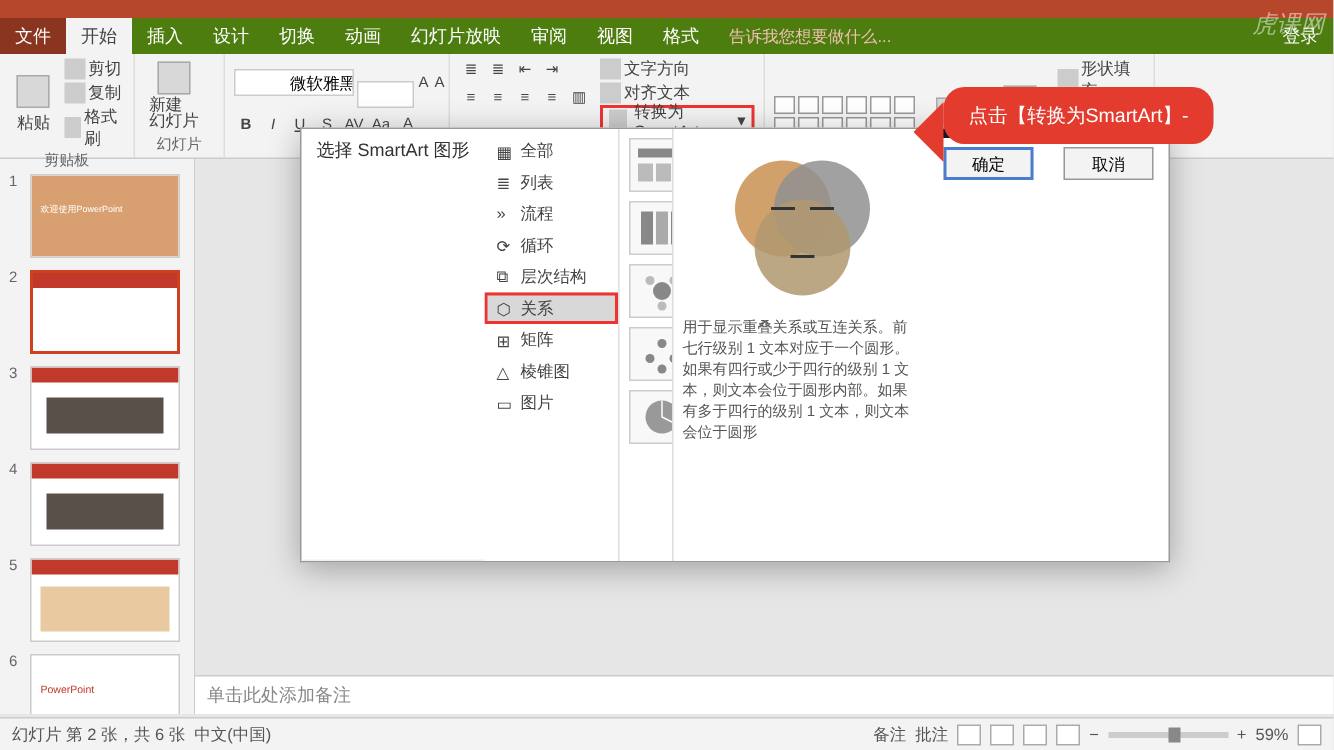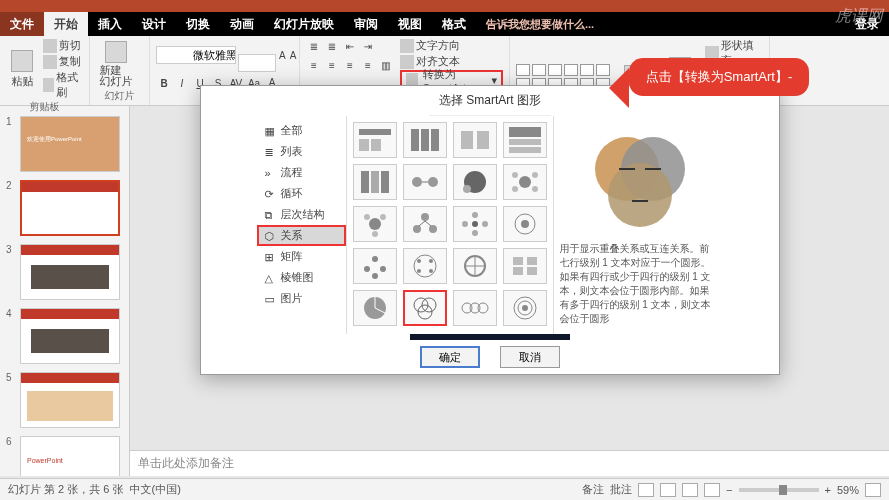--- a/index.html
+++ b/index.html
@@ -2,21 +2,21 @@
 <html><head>
 <meta charset="utf-8">
 <style>
 * { margin: 0; padding: 0; box-sizing: border-box; font-family: "Microsoft YaHei", "Segoe UI", sans-serif; }
 body { width: 889px; height: 500px; background: #e6e6e6; overflow: hidden; position: relative; font-size: 12px; }
 
 
 .titlebar { height: 12px; background: #b7472a; }
 
 
-.tabs { height: 24px; background: #000000; display: flex; align-items: stretch; color: #fff; font-weight: bold; }
+.tabs { height: 24px; background: #4d7c0f; display: flex; align-items: stretch; color: #fff; }
 .tab { padding: 0 10px; display: flex; align-items: center; font-size: 12px; cursor: pointer; }
 .tab.file { background: #8a3520; }
 .tab.active { background: #f3f3f3; color: #444; }
 
 
 .ribbon { height: 70px; background: #f3f3f3; border-bottom: 1px solid #ccc; display: flex; position: relative; }
 .ribbon-group { border-right: 1px solid #ddd; padding: 2px 6px; display: flex; flex-direction: column; justify-content: space-between; }
 .ribbon-group-label { text-align: center; font-size: 10px; color: #666; }
 .ribbon-btns { display: flex; gap: 4px; flex: 1; }
 .ribbon-col { display: flex; flex-direction: column; gap: 1px; font-size: 11px; color: #444; }
@@ -47,21 +47,21 @@
 .thumb.sel { border: 2px solid #d04020; }
 .thumb .redtop { height: 10px; background: #c0392b; }
 .thumb .orangebody { position: absolute; inset: 0; background: #d8a070; }
 .thumb .content-dark { position: absolute; top: 20px; left: 10px; right: 10px; height: 24px; background: #5a504a; }
 
 .canvas { flex: 1; background: #e6e6e6; position: relative; display: flex; flex-direction: column; }
 .slide-area { flex: 1; position: relative; }
 .notes-area { height: 26px; background: #fff; border-top: 1px solid #ccc; padding: 4px 8px; color: #888; font-size: 12px; }
 
 
-.dialog { position: absolute; left: 200px; top: 85px; width: 580px; height: 290px; background: #fff; border: 1px solid #999; box-shadow: 0 4px 20px rgba(0,0,0,0.3); z-index: 40; display: flex; flex-direction: column; align-items: center; }
+.dialog { position: absolute; left: 200px; top: 85px; width: 580px; height: 290px; background: #fff; border: 1px solid #999; box-shadow: 0 4px 20px rgba(0,0,0,0.3); z-index: 40; display: flex; flex-direction: row; }
 .dialog-title { padding: 6px 10px; font-size: 12px; color: #333; border-bottom: 1px solid #eee; }
 .dialog-body { flex: 1; display: flex; overflow: hidden; }
 .cat-list { width: 90px; border-right: 1px solid #ddd; padding: 4px 0; }
 .cat-item { padding: 3px 8px; font-size: 11px; color: #444; display: flex; align-items: center; gap: 4px; cursor: pointer; }
 .cat-item.sel { background: #d8d8d8; border: 2px solid #e33; padding: 1px 6px; }
 .cat-icon { width: 12px; height: 12px; display: inline-block; }
 .layout-grid { flex: 1; padding: 6px; overflow-y: auto; display: grid; grid-template-columns: repeat(4, 44px); grid-auto-rows: 36px; gap: 6px; align-content: start; border-right: 1px solid #ddd; }
 .layout-cell { border: 1px solid #ccc; background: #f8f8f8; display: flex; align-items: center; justify-content: center; }
 .layout-cell.sel { border: 2px solid #e33; }
 .layout-cell svg { width: 36px; height: 30px; }

